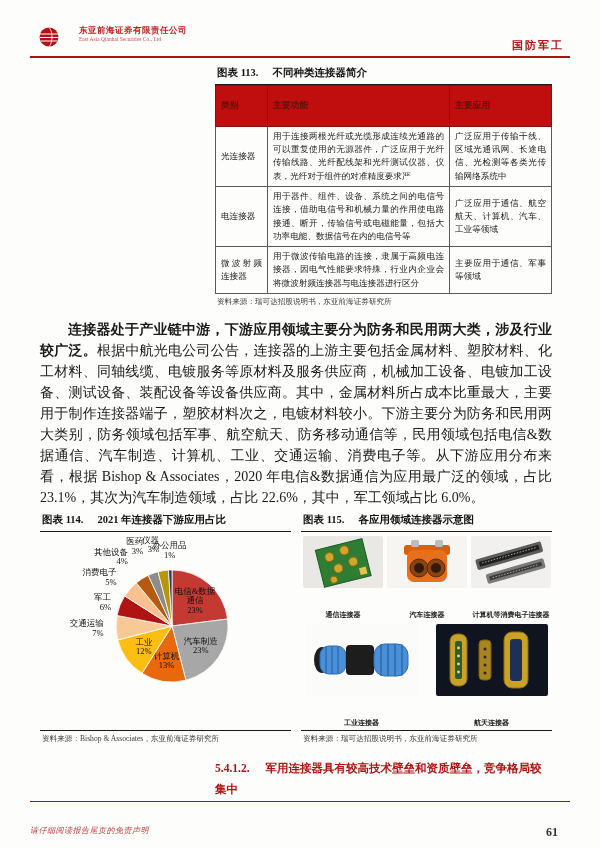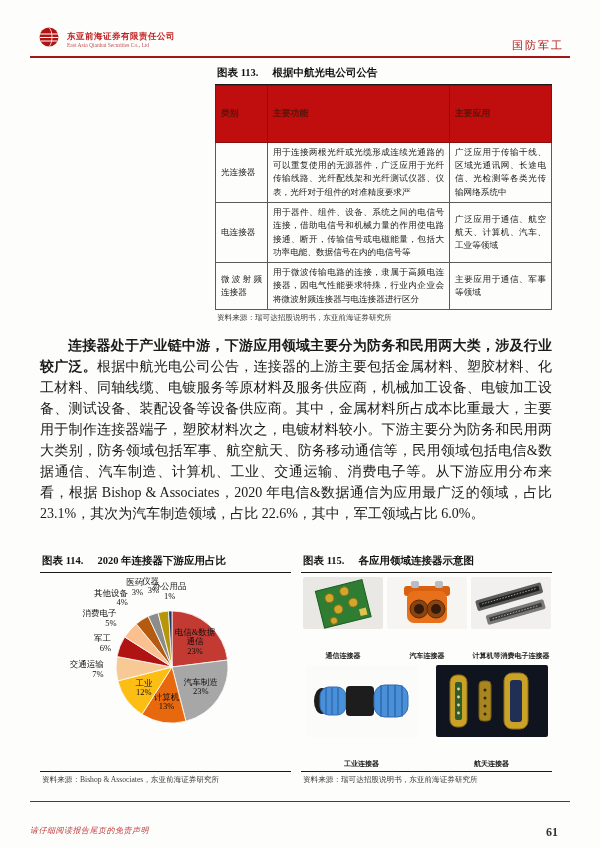--- a/index.html
+++ b/index.html
@@ -2,51 +2,51 @@
 <html><head>
 <meta charset="utf-8">
 <style>
   html,body{margin:0;padding:0;background:#d9d9d9;}
   .page{position:relative;width:600px;height:848px;margin:0 auto;background:#fdfdfc;
         font-family:"Liberation Serif",serif;color:#1a1a1a;overflow:hidden;}
 
   
   .hdr{position:absolute;top:26px;left:38px;right:36px;display:flex;
        justify-content:space-between;align-items:flex-start;}
-  .logo{display:flex;align-items:flex-end;gap:7px;}
+  .logo{display:flex;align-items:flex-start;gap:19px;}
   .logo-txt{display:flex;flex-direction:column;line-height:1.15;}
   .logo-cn{font-size:8.5px;font-weight:bold;color:#c02121;letter-spacing:.5px;}
   .logo-en{font-size:5.5px;color:#c05555;transform-origin:left;}
-  .hdr-tag{font-size:11px;font-weight:normal;color:#b01313;letter-spacing:2px;margin-top:12px;}
+  .hdr-tag{font-size:11px;font-weight:bold;color:#b01313;letter-spacing:2px;margin-top:12px;}
   .hdr-rule{position:absolute;top:56px;left:30px;right:30px;height:2px;background:#a51515;}
 
   
   .main{position:absolute;top:64px;left:40px;right:48px;}
   .indent{margin-left:175px;}
 
   .fig-head{display:flex;gap:14px;font-size:10.5px;font-weight:bold;color:#111;
             border-bottom:1.6px solid #1a1a1a;padding:2px 0 4px 2px;}
 
   
   table.t113{width:100%;border-collapse:collapse;font-size:8.6px;line-height:1.55;
              table-layout:fixed;}
   table.t113 th{background:#c00d0d;color:#57150a;font-weight:bold;text-align:left;
-                padding:21px 5px;border:0.8px solid #8c0f0f;font-size:8.8px;}
+                padding:13px 5px;border:0.8px solid #8c0f0f;font-size:8.8px;}
   table.t113 td{border:0.8px solid #5a5a5a;padding:3px 5px;vertical-align:middle;
                 text-align:justify;}
   col.c1{width:52px;}col.c2{width:182px;}col.c3{width:auto;}
 
   .source{font-size:7.6px;color:#3d3d3d;padding:3px 0 0 2px;}
 
   .para{font-size:14px;line-height:21px;text-align:justify;text-indent:2em;
         margin:12px 0 0 0;}
   .para b{font-weight:bold;}
 
   
-  .figrow{display:flex;gap:10px;margin-top:28px;}
+  .figrow{display:flex;gap:10px;margin-top:3px;}
   .figcol{flex:1;min-width:0;display:flex;flex-direction:column;}
   .fig-content{flex:1;}
   .fig-rule{border-top:1.3px solid #1a1a1a;margin-top:2px;}
 
   
   .collage{padding:4px 2px 0 2px;}
   .crow{display:flex;justify-content:space-between;gap:4px;}
   .crow2{display:flex;justify-content:center;gap:18px;margin-top:4px;}
   .tile{display:flex;flex-direction:column;align-items:center;gap:20px;}
   .tile svg{display:block;border-radius:2px;}
@@ -83,21 +83,21 @@
     </div>
     <div class="hdr-tag">国防军工</div>
   </div>
   <div class="hdr-rule"></div>
 
   <div class="main">
 
     <section class="indent">
       <div class="fig-head">
         <span>图表 113.</span>
-        <span>根据中航光电公司公告</span>
+        <span>不同种类连接器简介</span>
       </div>
       <table class="t113">
         <colgroup>
             <col class="c1">
             <col class="c2">
             <col class="c3">
           </colgroup>
         <thead>
           <tr>
             <th>类别</th>
@@ -126,21 +126,21 @@
       <div class="source">资料来源：瑞可达招股说明书，东亚前海证券研究所</div>
     </section>
 
     <p class="para indent"><b>连接器处于产业链中游，下游应用领域主要分为防务和民用两大类，涉及行业较广泛。</b><span>根据中航光电公司公告，连接器的上游主要包括金属材料、塑胶材料、化工材料、同轴线缆、电镀服务等原材料及服务供应商，机械加工设备、电镀加工设备、测试设备、装配设备等设备供应商。其中，金属材料所占成本比重最大，主要用于制作连接器端子，塑胶材料次之，电镀材料较小。下游主要分为防务和民用两大类别，防务领域包括军事、航空航天、防务移动通信等，民用领域包括电信&amp;数据通信、汽车制造、计算机、工业、交通运输、消费电子等。从下游应用分布来看，根据 Bishop &amp; Associates，2020 年电信&amp;数据通信为应用最广泛的领域，占比 23.1%，其次为汽车制造领域，占比 22.6%，其中，军工领域占比 6.0%。</span></p>
 
     <div class="figrow">
 
       <figure class="figcol" style="margin:0;">
         <div class="fig-head">
           <span>图表 114.</span>
-          <span>2020 年连接器下游应用占比</span>
+          <span>2021 年连接器下游应用占比</span>
         </div>
         <div class="fig-content">
           <svg width="258" height="172" viewBox="0 0 258 172">
               <path d="M132,94 L132.0,38.0 A56,56 0 0 1 187.6,87.0 Z" fill="#c23a32" stroke="#fff" stroke-width="0.8"></path>
               <text text-anchor="middle" font-size="8.5" fill="#111"><tspan x="155.0" y="61.5">电信&amp;数据</tspan><tspan x="155.0" y="71.0">通信</tspan><tspan x="155.0" y="80.5">23%</tspan></text>
               <path d="M132,94 L187.6,87.0 A56,56 0 0 1 145.9,148.2 Z" fill="#a7a7a7" stroke="#fff" stroke-width="0.8"></path>
               <text text-anchor="middle" font-size="8.5" fill="#111"><tspan x="160.7" y="111.8">汽车制造</tspan><tspan x="160.7" y="121.3">23%</tspan></text>
               <path d="M132,94 L145.9,148.2 A56,56 0 0 1 102.0,141.3 Z" fill="#e8680d" stroke="#fff" stroke-width="0.8"></path>
               <text text-anchor="middle" font-size="8.5" fill="#111"><tspan x="126.6" y="126.5">计算机</tspan><tspan x="126.6" y="136.0">13%</tspan></text>
               <path d="M132,94 L102.0,141.3 A56,56 0 0 1 77.8,107.9 Z" fill="#fdbe13" stroke="#fff" stroke-width="0.8"></path>
@@ -247,20 +247,21 @@
               </svg>
               <span class="cap">航天连接器</span>
             </div>
           </div>
         </div>
         <div class="fig-rule"></div>
         <div class="source">资料来源：瑞可达招股说明书，东亚前海证券研究所</div>
       </figure>
     </div>
 
+    <h3 class="sec" style="margin-top:14px;"><span class="num">5.4.1.2.</span><span>军用连接器具有较高技术壁垒和资质壁垒，竞争格局较集中</span></h3>
 
 
   </div>
 
   <div class="ftr">
     <span class="ftr-disc">请仔细阅读报告尾页的免责声明</span>
     <span class="ftr-page">61</span>
   </div>
 
 </div>

